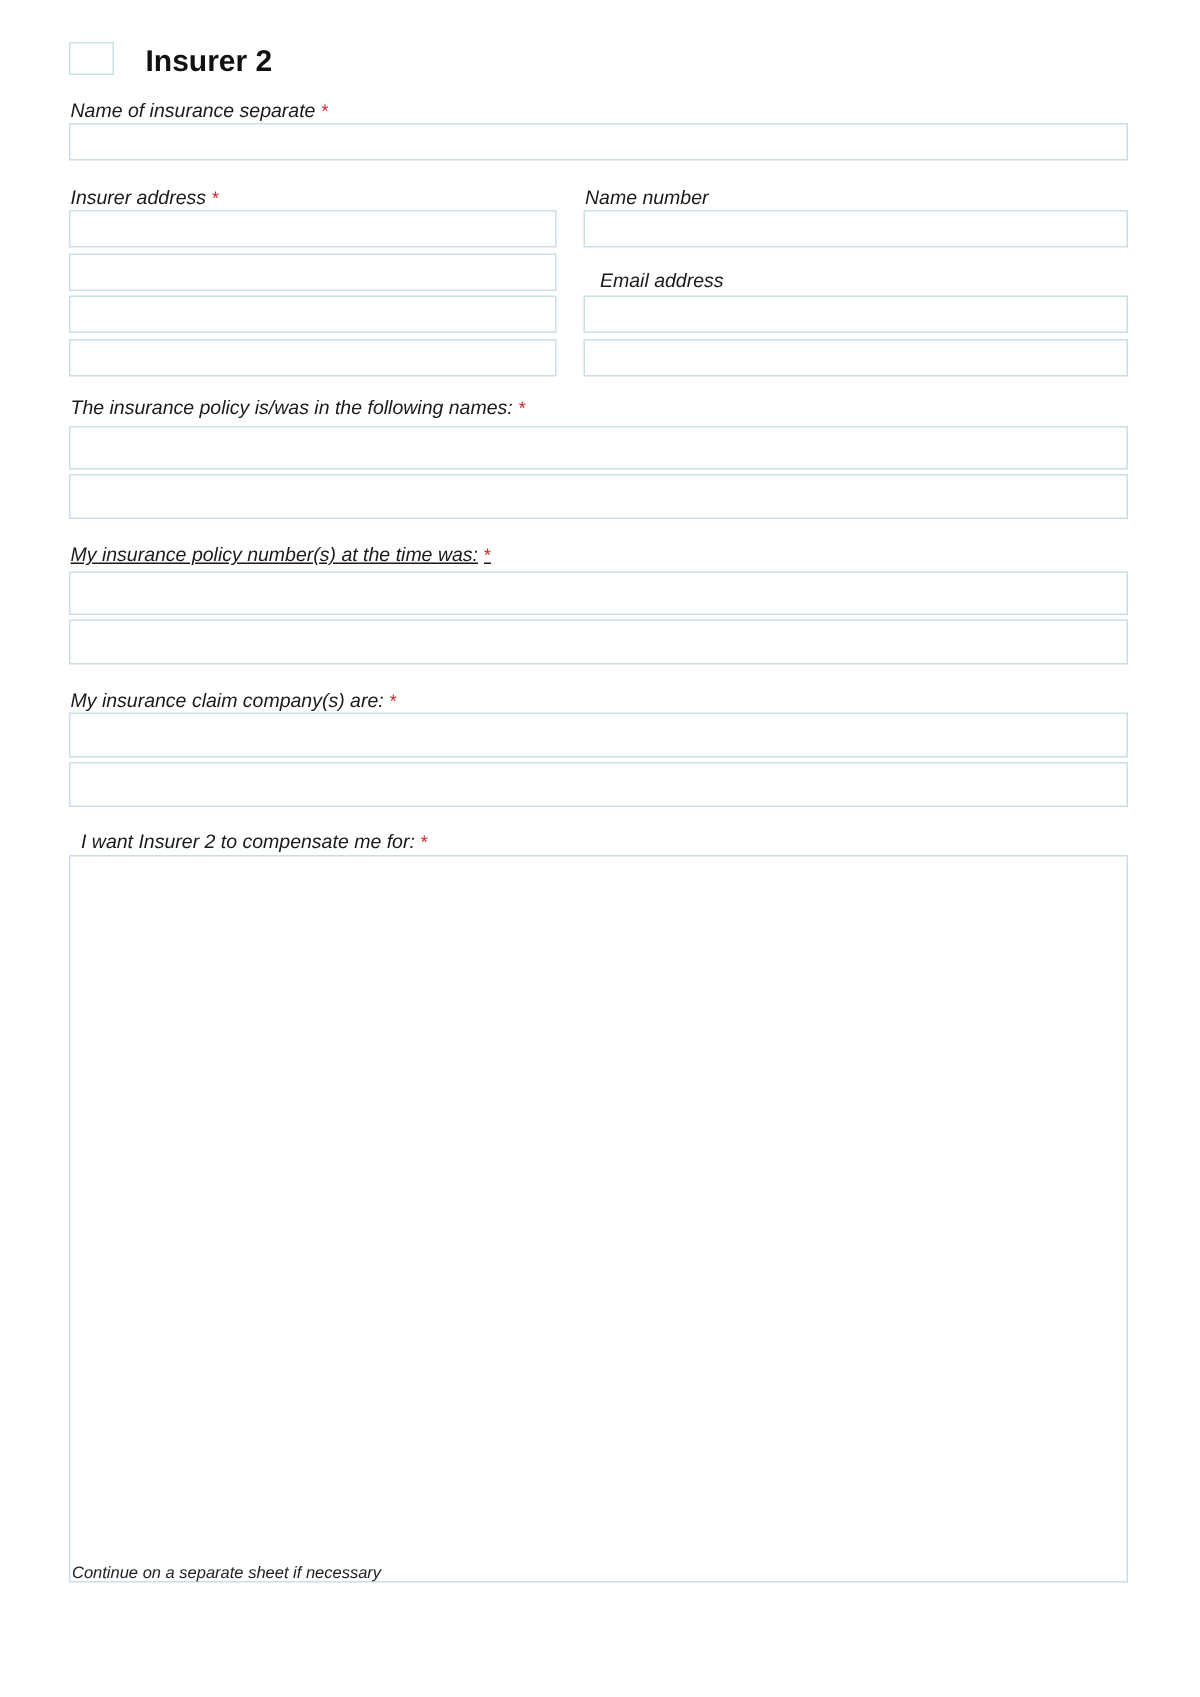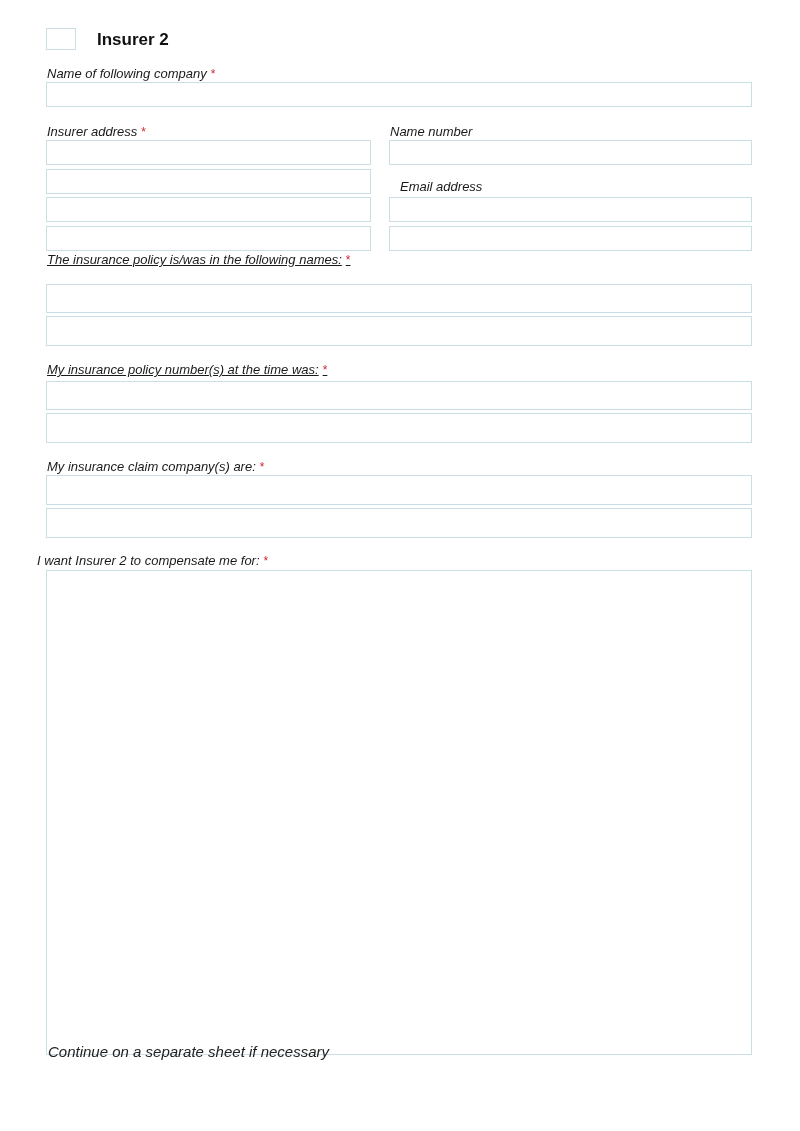--- a/index.html
+++ b/index.html
@@ -10,68 +10,68 @@
     .box {
       position: absolute; box-sizing: border-box;
       border: 1px solid #c9dfe3; background: #ffffff;
     }
     .label {
       position: absolute; font-style: italic; font-size: 13px; color: #1a1a1a;
       white-space: nowrap; line-height: 16px;
     }
     .req { color: #d0272c; font-style: normal; margin-left: 4px; font-size: 12px; }
     .title {
-      position: absolute; left: 97px; top: 30px; font-size: 17px; font-weight: bold; color: #111;
+      position: absolute; left: 97px; top: 30px; font-size: 20px; font-weight: bold; color: #111;
     }
     .note {
-      position: absolute; left: 48px; top: 1043px; font-size: 15px; font-style: italic; color: #222;
+      position: absolute; left: 48px; top: 1043px; font-size: 11px; font-style: italic; color: #222;
     }
     input.box, textarea.box { outline: none; font-family: "Liberation Sans", sans-serif; font-size: 12px; padding: 2px 6px; resize: none; }
   </style>
 </head>
 <body>
 
 <div class="box" style="left:46px; top:28px; width:30px; height:22px;"></div>
 <div class="title">Insurer 2</div>
 
 <div class="label" style="left:47px; top:66px;">
-  <span>Name of following company</span><span class="req">*</span>
+  <span>Name of insurance separate</span><span class="req">*</span>
 </div>
 <input class="box" style="left: 46px; top: 82px; width: 706px; height: 25px;" value="">
 
 <div class="label" style="left:47px; top:124px;">
   <span>Insurer address</span><span class="req">*</span>
 </div>
 <input class="box" style="left: 46px; top: 140px; width: 325px; height: 25px;" value="">
 <input class="box" style="left: 46px; top: 169px; width: 325px; height: 25px;" value="">
 <input class="box" style="left: 46px; top: 197px; width: 325px; height: 25px;" value="">
 <input class="box" style="left: 46px; top: 226px; width: 325px; height: 25px;" value="">
 
 <div class="label" style="left:390px; top:124px;">Name number</div>
 <input class="box" style="left: 389px; top: 140px; width: 363px; height: 25px;" value="">
 
 <div class="label" style="left:400px; top:179px;">Email address</div>
 <input class="box" style="left: 389px; top: 197px; width: 363px; height: 25px;" value="">
 <input class="box" style="left: 389px; top: 226px; width: 363px; height: 25px;" value="">
 
-<div class="label" style="left:47px; top:252px;text-decoration:underline;">
+<div class="label" style="left:47px; top:264px;">
   <span>The insurance policy is/was in the following names:</span><span class="req">*</span>
 </div>
 <input class="box" style="left: 46px; top: 284px; width: 706px; height: 29px;" value="">
 <input class="box" style="left: 46px; top: 316px; width: 706px; height: 30px;" value="">
 
 <div class="label" style="left:47px; top:362px;text-decoration:underline;">
   <span>My insurance policy number(s) at the time was:</span><span class="req">*</span>
 </div>
 <input class="box" style="left: 46px; top: 381px; width: 706px; height: 29px;" value="">
 <input class="box" style="left: 46px; top: 413px; width: 706px; height: 30px;" value="">
 
 <div class="label" style="left:47px; top:459px;">
   <span>My insurance claim company(s) are:</span><span class="req">*</span>
 </div>
 <input class="box" style="left: 46px; top: 475px; width: 706px; height: 30px;" value="">
 <input class="box" style="left: 46px; top: 508px; width: 706px; height: 30px;" value="">
 
-<div class="label" style="left:37px; top:553px;">
+<div class="label" style="left:54px; top:553px;">
   <span>I want Insurer 2 to compensate me for:</span><span class="req">*</span>
 </div>
 <textarea class="box" style="left: 46px; top: 570px; width: 706px; height: 485px;"></textarea>
 <div class="note">Continue on a separate sheet if necessary</div>
 
 </body></html>

